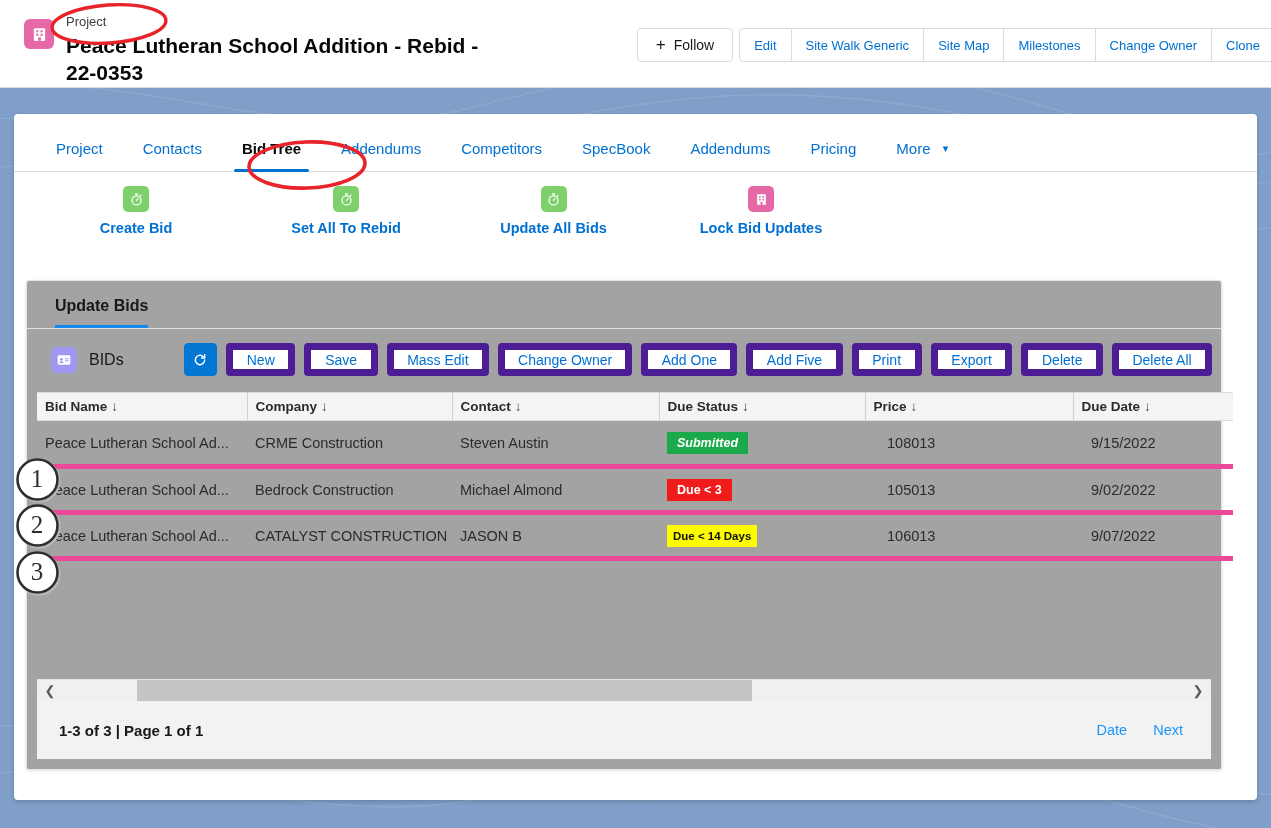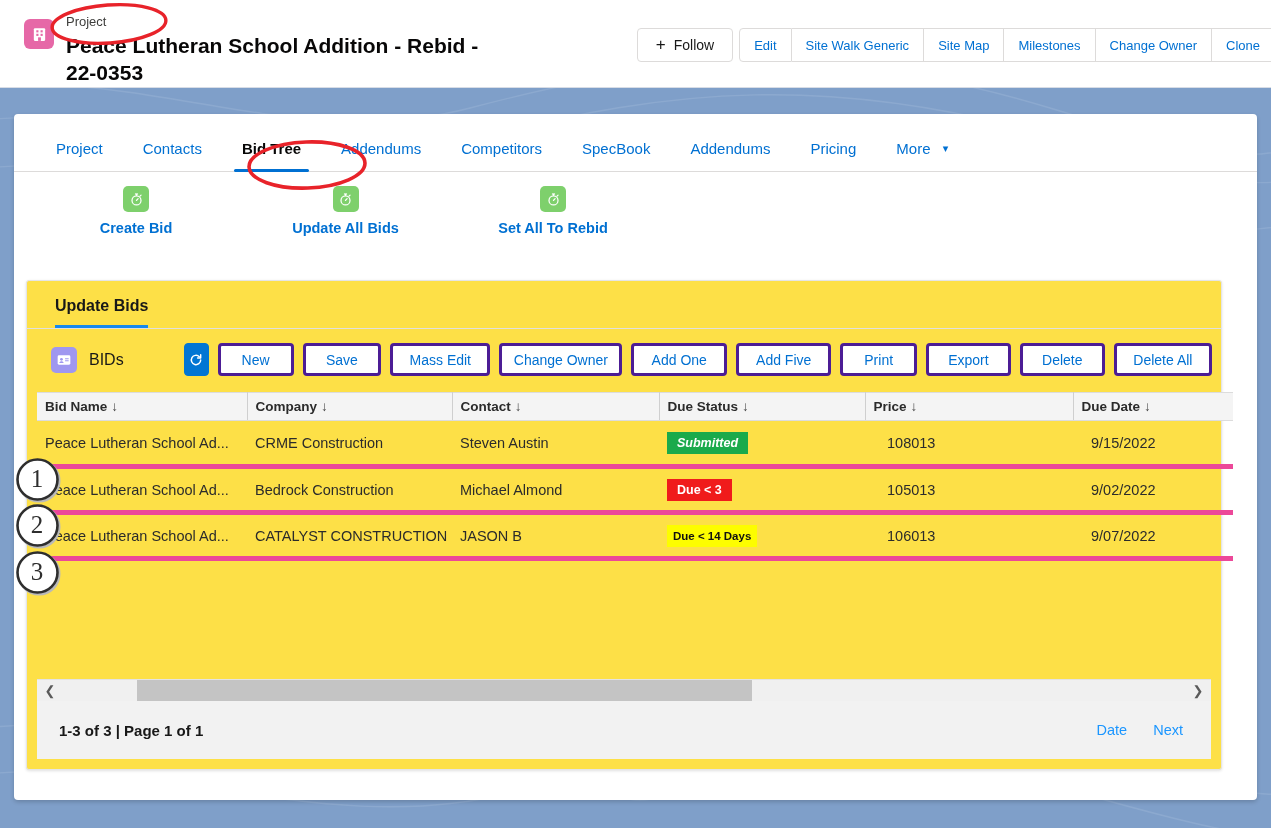--- a/index.html
+++ b/index.html
@@ -174,21 +174,21 @@
     font-weight: bold;
     color: #0070d2;
     white-space: nowrap;
   }
 
   
   .inner-panel {
     position: absolute;
     left: 12px; top: 166px;
     width: 1196px; height: 490px;
-    background: #fde047;
+    background: #a3a3a3;
     border: 1px solid #e5e5e5;
     border-radius: 3px;
     box-shadow: 0 1px 3px rgba(0,0,0,.12);
   }
   .panel-tabs {
     height: 48px;
     border-bottom: 1px solid #e0e0e0;
     padding-left: 28px;
     display: flex; align-items: flex-end;
   }
@@ -226,26 +226,26 @@
     border: 1px solid #0176d3;
     border-radius: 4px;
     display: flex; align-items: center; justify-content: center;
     cursor: pointer;
     margin-right: 9px;
   }
   .tbtn {
     height: 33px;
     min-width: 62px;
     background: #fff;
-    border: 3px solid #4c1d95;
+    border: 7px solid #4c1d95;
     border-radius: 4px;
     color: #0070d2;
     font-size: 14px;
     display: flex; align-items: center; justify-content: center;
-    padding: 0 25px;
+    padding: 0 14px;
     margin-right: 9px;
     cursor: pointer;
     white-space: nowrap;
   }
 
   
   .tbl-wrap {
     margin: 4px 10px 0 10px;
   }
   table.bids {
@@ -443,47 +443,60 @@
             <circle cx="12" cy="13.5" r="7.2"></circle>
             <path d="M9.5 3.2h5"></path>
               <path d="M12 3.2v2.9"></path>
             <path d="M12 13.5 L14.6 10.6" stroke-linecap="round"></path>
             <path d="M17.6 6.6l1.7-1.6" stroke-linecap="round"></path>
           </svg>
         </div>
         <div class="act-label">Create Bid</div>
       </div>
 
+      <div class="act" style="width:208px">
+        <div class="act-icon green">
+          <svg width="15" height="15" viewBox="0 0 24 24" fill="none" stroke="#ffffff" stroke-width="2">
+            <circle cx="12" cy="13.5" r="7.2"></circle>
+            <path d="M9.5 3.2h5"></path>
+              <path d="M12 3.2v2.9"></path>
+            <path d="M12 13.5 L14.6 10.6" stroke-linecap="round"></path>
+            <path d="M17.6 6.6l1.7-1.6" stroke-linecap="round"></path>
+          </svg>
+        </div>
+        <div class="act-label">Set All To Rebid</div>
+      </div>
+
       <div class="act" style="width:207px">
         <div class="act-icon green">
           <svg width="15" height="15" viewBox="0 0 24 24" fill="none" stroke="#ffffff" stroke-width="2">
             <circle cx="12" cy="13.5" r="7.2"></circle>
             <path d="M9.5 3.2h5"></path>
               <path d="M12 3.2v2.9"></path>
             <path d="M12 13.5 L14.6 10.6" stroke-linecap="round"></path>
             <path d="M17.6 6.6l1.7-1.6" stroke-linecap="round"></path>
           </svg>
         </div>
         <div class="act-label">Update All Bids</div>
       </div>
 
+
       <div class="act" style="width:208px">
-        <div class="act-icon green">
-          <svg width="15" height="15" viewBox="0 0 24 24" fill="none" stroke="#ffffff" stroke-width="2">
-            <circle cx="12" cy="13.5" r="7.2"></circle>
-            <path d="M9.5 3.2h5"></path>
-              <path d="M12 3.2v2.9"></path>
-            <path d="M12 13.5 L14.6 10.6" stroke-linecap="round"></path>
-            <path d="M17.6 6.6l1.7-1.6" stroke-linecap="round"></path>
+        <div class="act-icon pink">
+          <svg width="15" height="15" viewBox="0 0 24 24">
+            <rect x="5" y="3.5" width="14" height="17" rx="1" fill="#ffffff"></rect>
+            <rect x="8" y="6.5" width="2.6" height="2.6" fill="#e668a7"></rect>
+            <rect x="13.4" y="6.5" width="2.6" height="2.6" fill="#e668a7"></rect>
+            <rect x="8" y="11" width="2.6" height="2.6" fill="#e668a7"></rect>
+            <rect x="13.4" y="11" width="2.6" height="2.6" fill="#e668a7"></rect>
+            <rect x="10.4" y="15.8" width="3.4" height="4.7" fill="#e668a7"></rect>
           </svg>
         </div>
-        <div class="act-label">Set All To Rebid</div>
-      </div>
-
-
+        <div class="act-label">Lock Bid Updates</div>
+      </div>
     </div>
 
     <div class="inner-panel">
 
       <div class="panel-tabs">
         <div class="panel-tab">Update Bids</div>
       </div>
 
       <div class="toolbar">
         <div class="bids-badge">

